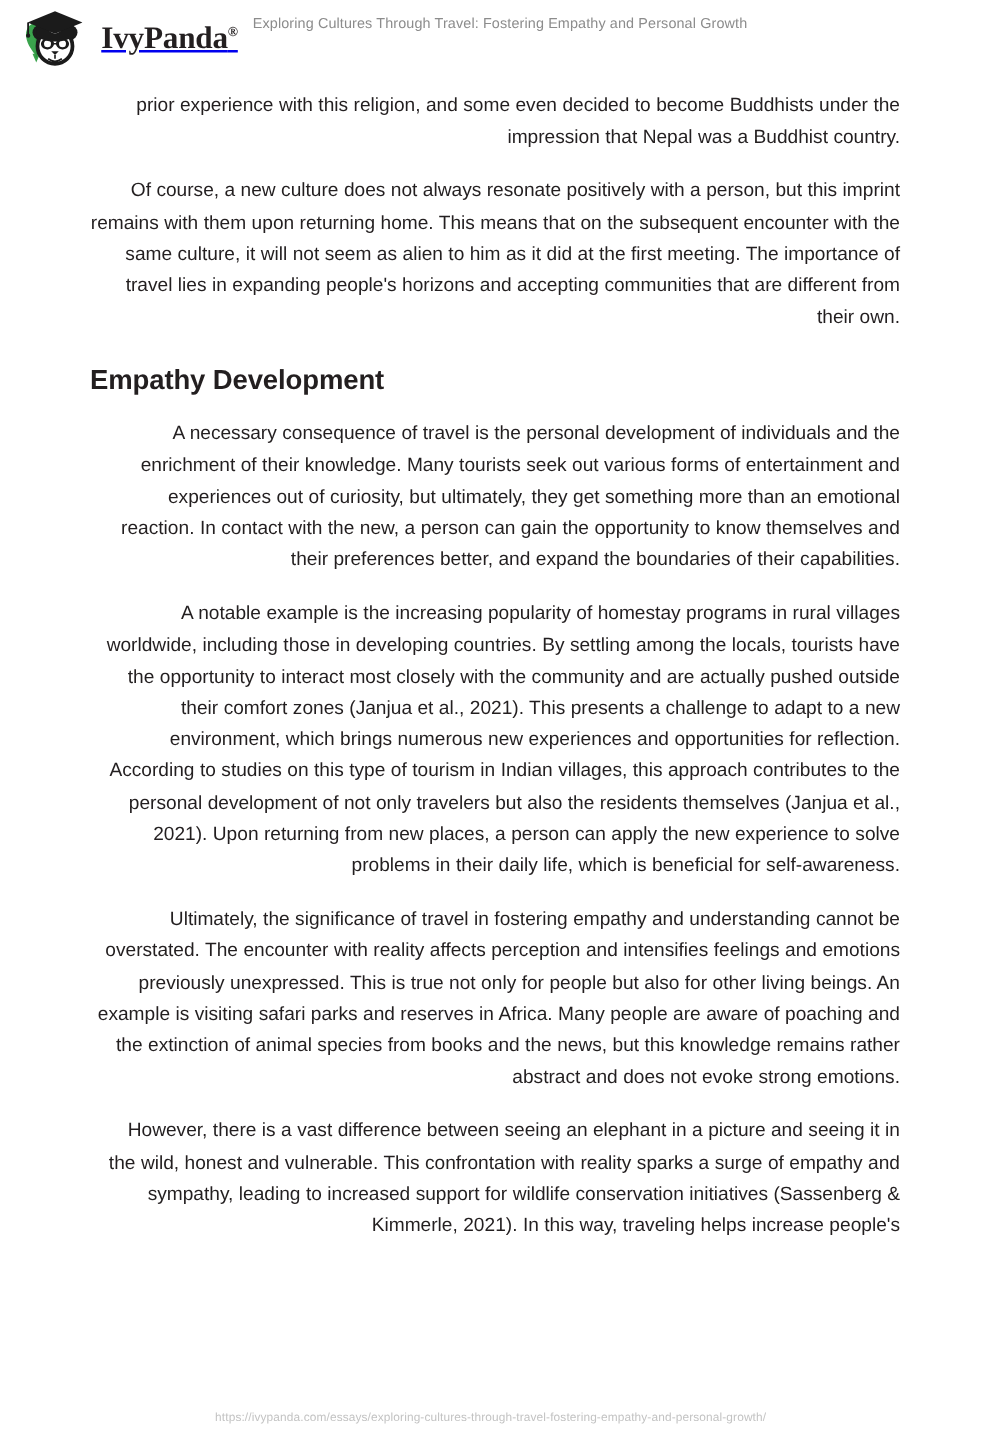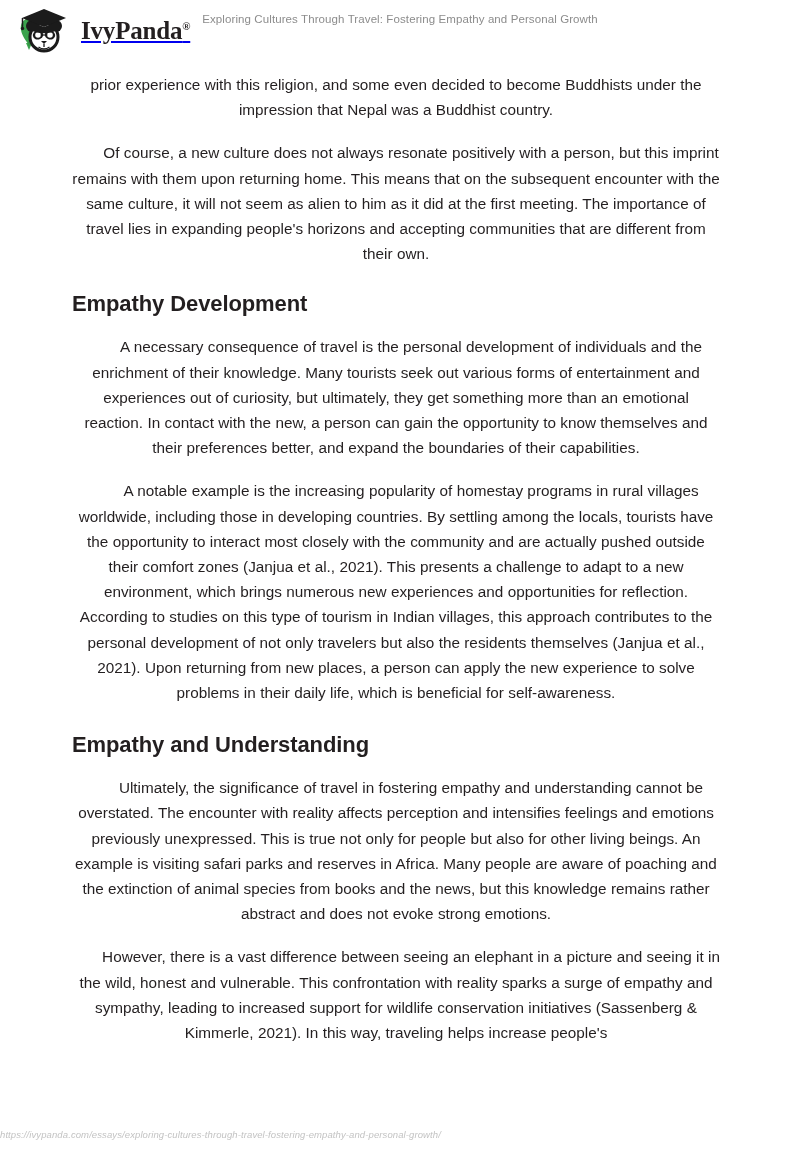--- a/index.html
+++ b/index.html
@@ -71,21 +71,21 @@
     left: 72px;
     top: 72px;
     width: 648px;
   }
   .para {
     font-size: 15.3px;
     line-height: 25.2px;
     color: #231f20;
     margin: 0 0 18px 0;
     text-indent: 30px;
-    text-align: center;
+    text-align: right;
     word-spacing: 0.1px;
   }
   .para.no-indent {
     text-indent: 0;
   }
   h2.section-heading {
     font-size: 22px;
     line-height: 28px;
     font-weight: bold;
     color: #231f20;
@@ -95,21 +95,21 @@
   h2.section-heading.first {
     margin-top: 24px;
   }
 
   
   .page-footer {
     position: absolute;
     left: 0;
     bottom: 18px;
     width: 785px;
-    font-style: italic;
+    text-align: center;
   }
   .footer-url {
     font-size: 9.5px;
     color: #c3c3c3;
     font-family: "Liberation Sans", sans-serif;
     letter-spacing: 0.1px;
     white-space: nowrap;
     text-decoration: none;
   }
 </style>
@@ -160,20 +160,19 @@
 
   <div class="header-title">Exploring Cultures Through Travel: Fostering Empathy and Personal Growth</div>
 </div>
 
 <div class="content" id="content-root">
     <p class="para no-indent">prior experience with this religion, and some even decided to become Buddhists under the impression that Nepal was a Buddhist country.</p>
     <p class="para">Of course, a new culture does not always resonate positively with a person, but this imprint remains with them upon returning home. This means that on the subsequent encounter with the same culture, it will not seem as alien to him as it did at the first meeting. The importance of travel lies in expanding people's horizons and accepting communities that are different from their own.</p>
     <h2 class="section-heading first">Empathy Development</h2>
     <p class="para">A necessary consequence of travel is the personal development of individuals and the enrichment of their knowledge. Many tourists seek out various forms of entertainment and experiences out of curiosity, but ultimately, they get something more than an emotional reaction. In contact with the new, a person can gain the opportunity to know themselves and their preferences better, and expand the boundaries of their capabilities.</p>
     <p class="para">A notable example is the increasing popularity of homestay programs in rural villages worldwide, including those in developing countries. By settling among the locals, tourists have the opportunity to interact most closely with the community and are actually pushed outside their comfort zones (Janjua et al., 2021). This presents a challenge to adapt to a new environment, which brings numerous new experiences and opportunities for reflection. According to studies on this type of tourism in Indian villages, this approach contributes to the personal development of not only travelers but also the residents themselves (Janjua et al., 2021). Upon returning from new places, a person can apply the new experience to solve problems in their daily life, which is beneficial for self-awareness.</p>
-    <h2 class="section-heading">Empathy and Understanding</h2>
     <p class="para">Ultimately, the significance of travel in fostering empathy and understanding cannot be overstated. The encounter with reality affects perception and intensifies feelings and emotions previously unexpressed. This is true not only for people but also for other living beings. An example is visiting safari parks and reserves in Africa. Many people are aware of poaching and the extinction of animal species from books and the news, but this knowledge remains rather abstract and does not evoke strong emotions.</p>
     <p class="para">However, there is a vast difference between seeing an elephant in a picture and seeing it in the wild, honest and vulnerable. This confrontation with reality sparks a surge of empathy and sympathy, leading to increased support for wildlife conservation initiatives (Sassenberg &amp; Kimmerle, 2021). In this way, traveling helps increase people's</p>
   </div>
 
 <div class="page-footer">
   <a class="footer-url" href="#">https://ivypanda.com/essays/exploring-cultures-through-travel-fostering-empathy-and-personal-growth/</a>
 </div>
 
 </body></html>

